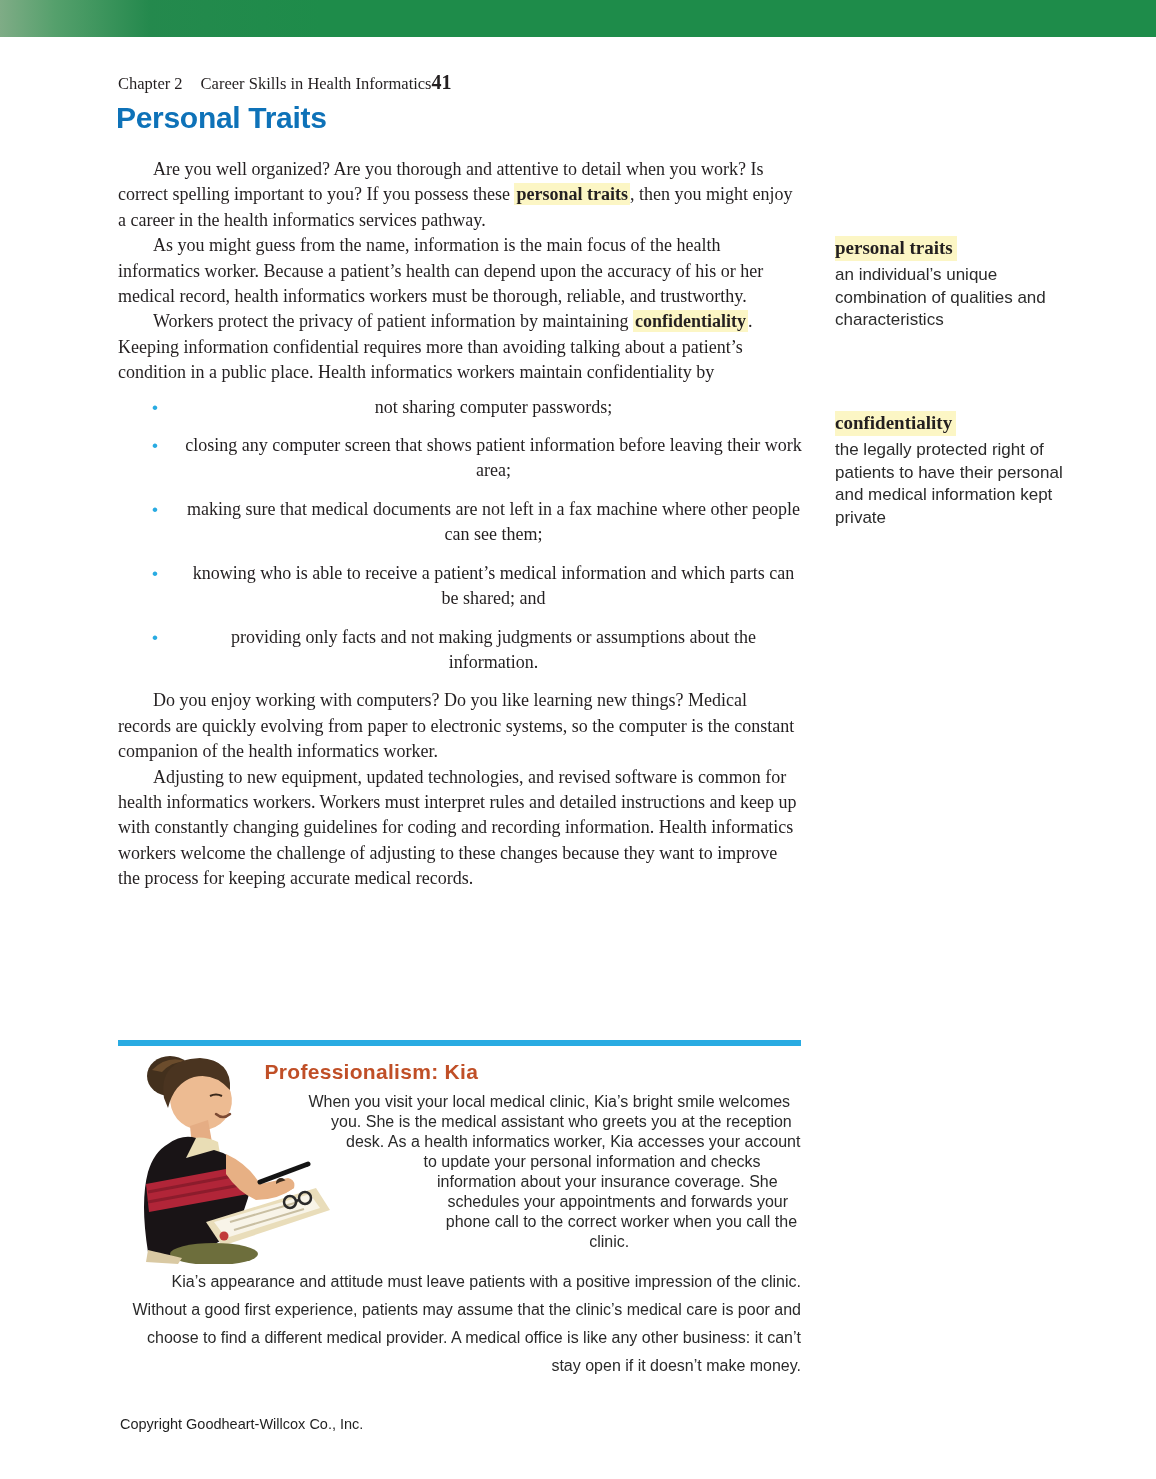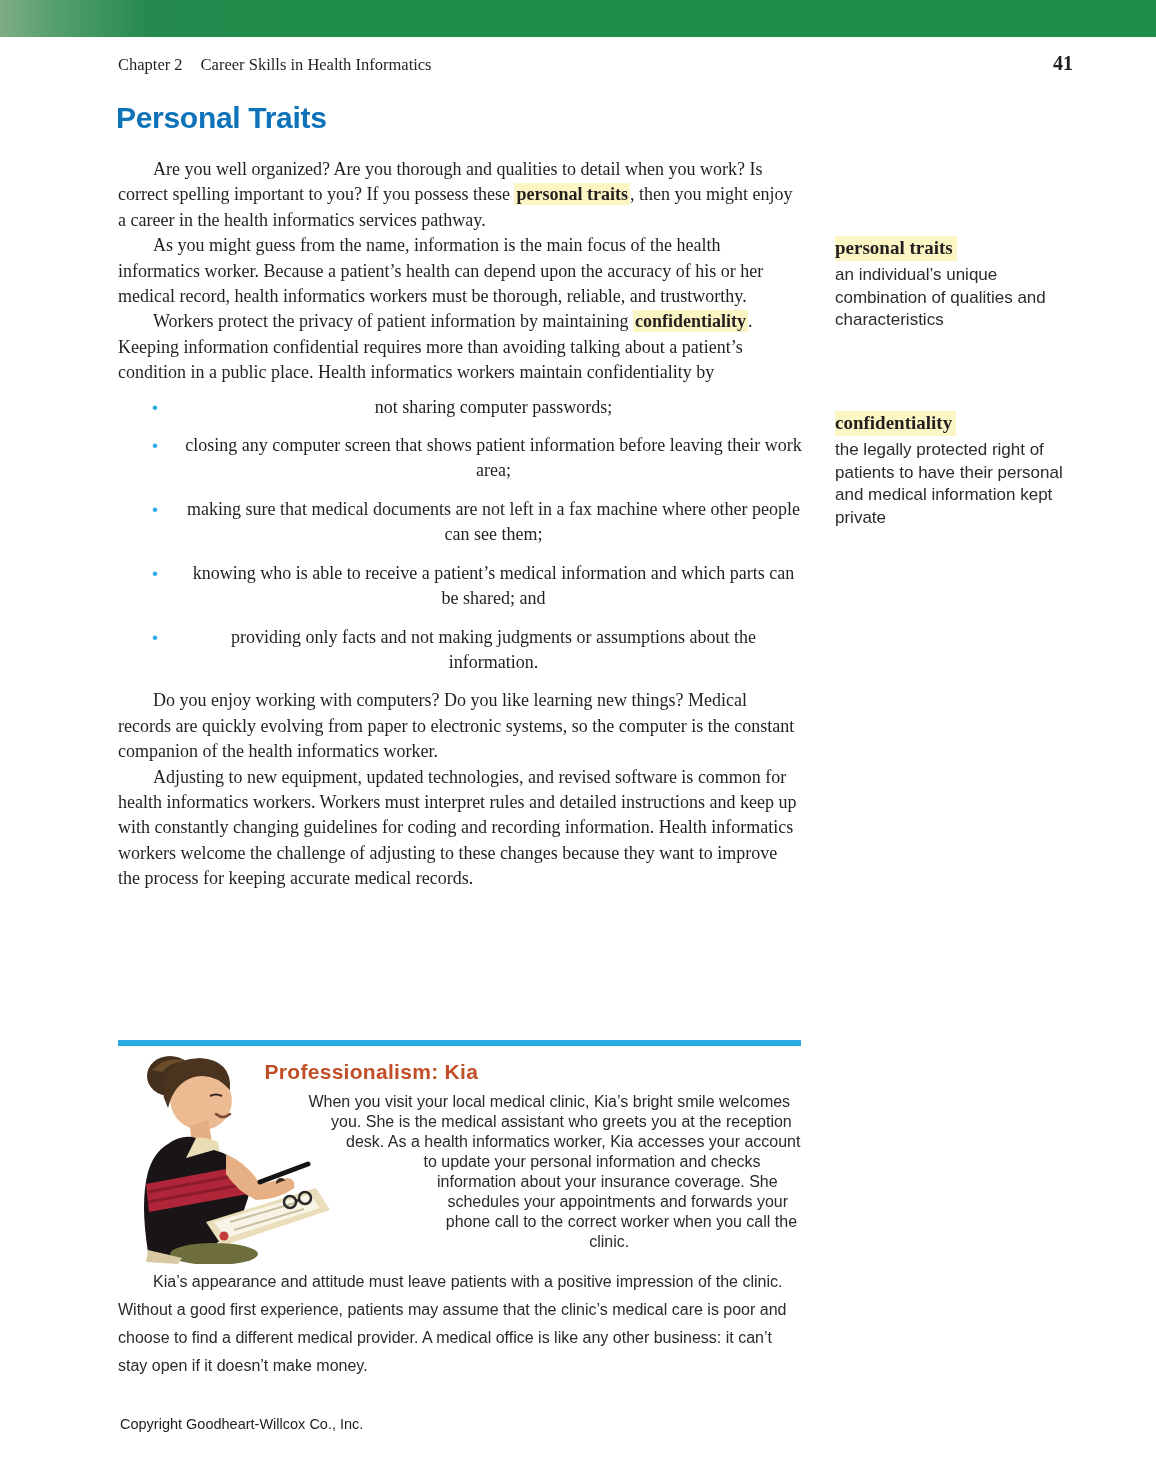--- a/index.html
+++ b/index.html
@@ -11,22 +11,22 @@
     color:var(--body-text,#231f20);
     overflow:hidden;
   }
   
   .banner{
     position:absolute;top:0;left:0;width:1156px;height:37px;
     background:linear-gradient(90deg,#7fac86 0px,#55a06c 55px,#24894d 150px,var(--banner-green,#1e8c4a) 320px,var(--banner-green,#1e8c4a) 100%);
   }
   
   .runhead{
-    position:absolute;top:52px;left:118px;width:955px;
-    display:flex;justify-content:space-between;align-items:baseline;
+    position:absolute;top:71px;left:118px;width:955px;
+    display:flex;justify-content:flex-start;align-items:baseline;
     font-size:16.5px;
   }
   .runhead .chapter-label{margin-right:18px;}
   .runhead .folio{font-weight:bold;font-size:20px;}
   
   .page-title{
     position:absolute;top:101px;left:116px;margin:0;
     font-family:"Liberation Sans",sans-serif;
     font-weight:bold;font-size:30px;letter-spacing:-0.3px;
     color:var(--heading-blue,#0e72b8);
@@ -78,21 +78,21 @@
     float:left;width:360px;height:218px;margin:4px 8px 0 0;
     shape-outside:polygon(0% 0%,36% 0%,40% 18%,52% 34%,62% 48%,78% 62%,88% 78%,72% 92%,58% 100%,0% 100%);
   }
   .kia-float svg{display:block;}
   .feature-heading{
     margin:14px 0 8px 0;
     font-size:21px;font-weight:bold;letter-spacing:0.3px;
     color:var(--feature-heading,#c04f27);
   }
   .feature-p1{margin:0;font-size:16px;line-height:20px;text-align:center;}
-  .feature-p2{clear:left;margin:6px 0 0 0;font-size:16px;line-height:28px;text-align:left;text-indent:35px;}
+  .feature-p2{clear:left;margin:6px 0 0 0;font-size:16px;line-height:28px;text-align:right;text-indent:35px;}
   
   .footer{
     position:absolute;left:120px;top:1416px;
     font-family:"Liberation Sans",sans-serif;
     font-size:14.5px;color:#1f1f1f;
   }
 </style>
 </head>
 <body>
 
@@ -103,21 +103,21 @@
   <div class="runhead">
     <span>
       <span class="chapter-label">Chapter 2</span><span>Career Skills in Health Informatics</span>
     </span>
     <span class="folio">41</span>
   </div>
 
   <h1 class="page-title">Personal Traits</h1>
 
   <div class="body-col">
-      <p class="body-p"><span>Are you well organized? Are you thorough and qualities to detail when you work? Is correct spelling important to you? If you possess these </span><span class="term">personal traits</span><span>, then you might enjoy a career in the health informatics services pathway.</span></p>
+      <p class="body-p"><span>Are you well organized? Are you thorough and attentive to detail when you work? Is correct spelling important to you? If you possess these </span><span class="term">personal traits</span><span>, then you might enjoy a career in the health informatics services pathway.</span></p>
       <p class="body-p"><span>As you might guess from the name, information is the main focus of the health informatics worker. Because a patient’s health can depend upon the accuracy of his or her medical record, health informatics workers must be thorough, reliable, and trustworthy.</span></p>
       <p class="body-p"><span>Workers protect the privacy of patient information by maintaining </span><span class="term">confidentiality</span><span>. Keeping information confidential requires more than avoiding talking about a patient’s condition in a public place. Health informatics workers maintain confidentiality by</span></p>
       <div class="bullets">
         <div class="bullet-item">
           <span class="bullet-dot">•</span>
           <span class="bullet-text">not sharing computer passwords;</span>
         </div>
         <div class="bullet-item">
           <span class="bullet-dot">•</span>
           <span class="bullet-text">closing any computer screen that shows patient information before leaving their work area;</span>

